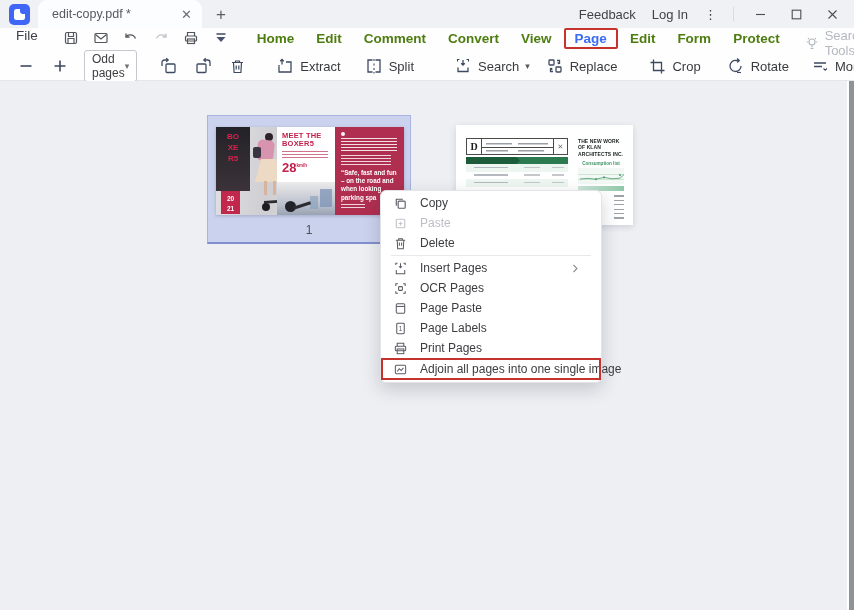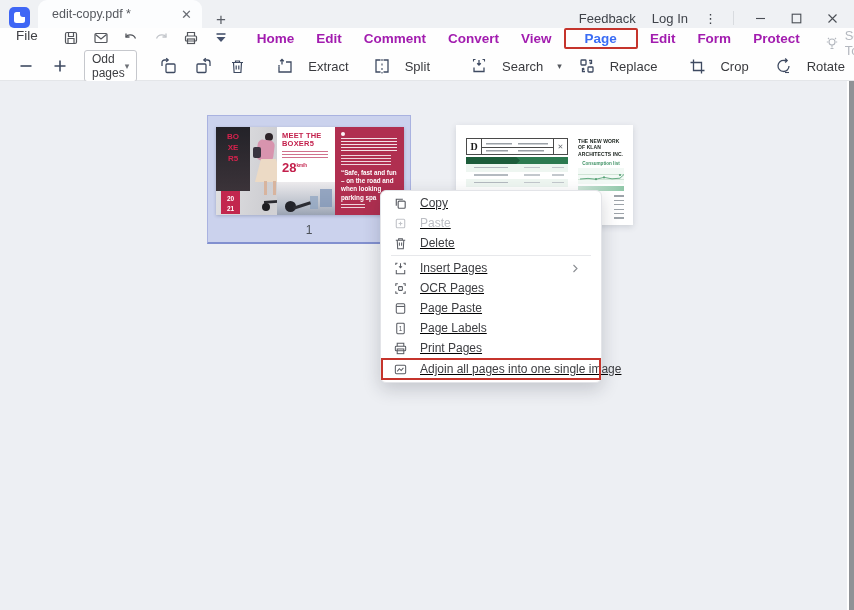--- a/index.html
+++ b/index.html
@@ -1,21 +1,21 @@
 <!DOCTYPE html>
 <html><head>
 <meta charset="utf-8">
 <style>
   * { box-sizing: border-box; margin: 0; padding: 0; }
   html,body { width: 854px; height: 610px; }
   body { font-family: "Liberation Sans", "DejaVu Sans", sans-serif; overflow: hidden; }
   .stage { position: relative; width: 854px; height: 610px; background: #edeff3; box-shadow: inset 0 0 0 1px #cdd0d5; }
 
   
-  .titlebar { height: 28px; background: #eff1f4; display: flex; align-items: flex-end; }
+  .titlebar { height: 28px; background: #eff1f4; display: flex; align-items: center; }
   .app-icon { width: 21px; height: 21px; margin: 0 8px 0 9px; background: #3f66f5; border-radius: 5px; position: relative; flex: none; }
   .app-icon::after { content:""; position: absolute; left: 5px; top: 5px; width: 11px; height: 11px; background: #fff; border-radius: 2.5px; }
   .app-icon::before { content:""; position: absolute; right: 3px; top: 3px; width: 7px; height: 7px; background: #3f66f5; border-radius: 0 0 0 3px; z-index: 1; }
   .tab { width: 164px; height: 28px; background: #fcfdfe; border-radius: 9px 9px 0 0; display: flex; align-items: center; padding: 0 10px 0 14px; }
   .tab-title { font-size: 12.5px; color: #55585e; white-space: nowrap; overflow: hidden; }
   .tab-close { margin-left: auto; color: #6a6e75; font-size: 13px; line-height: 1; cursor: pointer; }
   .newtab { margin-left: 14px; color: #5a5e66; font-size: 17px; font-weight: 400; line-height: 1; cursor: pointer; }
   .tb-right { margin-left: auto; display: flex; align-items: center; gap: 16px; padding-right: 12px; }
   .tb-link { font-size: 13px; color: #3f434a; cursor: pointer; }
   .kebab { color: #3f434a; font-size: 13px; letter-spacing: 0; cursor: pointer; }
@@ -23,30 +23,30 @@
   .winbtn { width: 20px; height: 20px; display: flex; align-items: center; justify-content: center; color: #4a4e55; cursor: pointer; }
 
   
   .menubar { height: 24px; background: #fefefe; display: flex; align-items: flex-start; }
   .file-label { margin-left: 16px; font-size: 13.5px; color: #3f4045; cursor: pointer; }
   .mb-div { width: 1px; height: 14px; background: #e0e2e6; margin: 0 9px 0 12px; }
   .mb-icons { display: flex; align-items: center; gap: 5px; }
   .mb-ic { width: 25px; height: 20px; display: flex; align-items: center; justify-content: center; cursor: pointer; }
   .mb-ic svg { display: block; }
   .menu-list { display: flex; align-items: center; margin-left: 12px; }
-  .menu-item { padding: 2px 11px; font-size: 13.5px; font-weight: 700; color: #a21caf; cursor: pointer; white-space: nowrap; }
-  .menu-item.active { color: #3a6cf4; border: 2px solid #c5342c; border-radius: 2px; padding: 1px 19px; margin: 0 1px; }
+  .menu-item { padding: 2px 11px; font-size: 13.5px; font-weight: 700; color: #4d7c0f; cursor: pointer; white-space: nowrap; }
+  .menu-item.active { color: #3a6cf4; border: 2px solid #c5342c; border-radius: 2px; padding: 1px 9px; margin: 0 1px; }
   .searchtools { display: flex; align-items: center; gap: 6px; margin-left: 14px; color: #b4b8bf; font-size: 13px; cursor: pointer; }
 
   
   .toolbar { height: 29px; background: #fefefe; border-bottom: 1px solid #e4e6e9; display: flex; align-items: center; padding-left: 18px; }
   .tb-glyph { color: #3e4a61; cursor: pointer; display: flex; align-items: center; }
   .tb-select { margin-left: 16px; width: 112px; height: 32px; border: 1px solid #c6c8cd; border-radius: 3px; background: #fff; display: flex; align-items: center; padding: 0 7px; font-size: 12px; color: #3c3d41; cursor: pointer; }
   .tb-select .chev { margin-left: auto; color: #6e7177; font-size: 9px; }
-  .tool-group { display: flex; align-items: center; gap: 14px; cursor: pointer; }
+  .tool-group { display: flex; align-items: center; gap: 6px; cursor: pointer; }
   .tool-label { font-size: 13px; color: #393a3e; white-space: nowrap; }
   .tb-sep { width: 1px; height: 17px; background: #e3e5e8; }
   .caret { font-size: 9px; color: #55585e; }
 
   
   .main { position: relative; height: 529px; background: #edeff3; overflow: hidden; }
   .edge-strip { position: absolute; right: 0; top: 0; bottom: 0; width: 7px; background: linear-gradient(to right, #ffffff 0 2px, #8f9296 2px); }
 
   
   .sel1 { position: absolute; left: 207px; top: 34px; width: 204px; height: 129px; background: #cbd2ed; border: 1px solid #a9b2e0; border-bottom: 2px solid #8290cf; }
@@ -107,21 +107,21 @@
   .p2-title { font-size: 5px; font-weight: 800; color: #202823; line-height: 1.25; letter-spacing: .1px; }
   .p2-sub { margin-top: 4px; text-align: center; font-size: 4.6px; color: #3f9265; font-weight: 700; }
   .p2-chart { margin-top: 2px; width: 46px; height: 16px; background: #f2f9f5; }
   .p2-gbar { margin-top: 2px; width: 46px; height: 5px; background: linear-gradient(to right, #cfe7da, #8fc7a8); }
   .p2-list { margin-top: 3px; width: 46px; height: 26px;
       background:
       repeating-linear-gradient(to bottom, transparent 0 1.4px, #b4bac0 1.4px 2.5px, transparent 2.5px 4.4px) 0 0 / 20px 100% no-repeat,
       repeating-linear-gradient(to bottom, transparent 0 1.4px, #9da3a9 1.4px 2.5px, transparent 2.5px 4.4px) 36px 0 / 10px 100% no-repeat; }
 
   
-  .ctx { position: absolute; left: 380px; top: 109px; width: 222px; background: #fff; border: 1px solid #e3e4e8; border-radius: 6px; box-shadow: 0 6px 18px rgba(30,35,50,.2); padding: 2px 0; z-index: 10; text-decoration: underline; }
+  .ctx { position: absolute; left: 380px; top: 109px; width: 222px; background: #fff; border: 1px solid #e3e4e8; border-radius: 6px; box-shadow: 0 6px 18px rgba(30,35,50,.2); padding: 2px 0; z-index: 10; }
   .cm-item { display: flex; align-items: center; height: 20px; padding-left: 11px; font-size: 12px; color: #3c3d41; cursor: pointer; }
   .cm-item .cm-ic { width: 16px; height: 16px; display: flex; align-items: center; justify-content: center; color: #595c63; flex: none; }
   .cm-item .cm-label { margin-left: 12px; white-space: nowrap; }
   .cm-item.disabled { color: #bcbec4; cursor: default; }
   .cm-item.disabled .cm-ic { color: #c3c5ca; }
   .cm-sep { height: 1px; background: #e7e8eb; margin: 2px 10px; }
   .cm-sub { margin-left: auto; margin-right: 22px; color: #8a8d92; display: flex; }
   .cm-item.highlighted { height: 22px; outline: 2px solid #c5342c; outline-offset: -2px; }
   svg { display: block; }
 </style>

